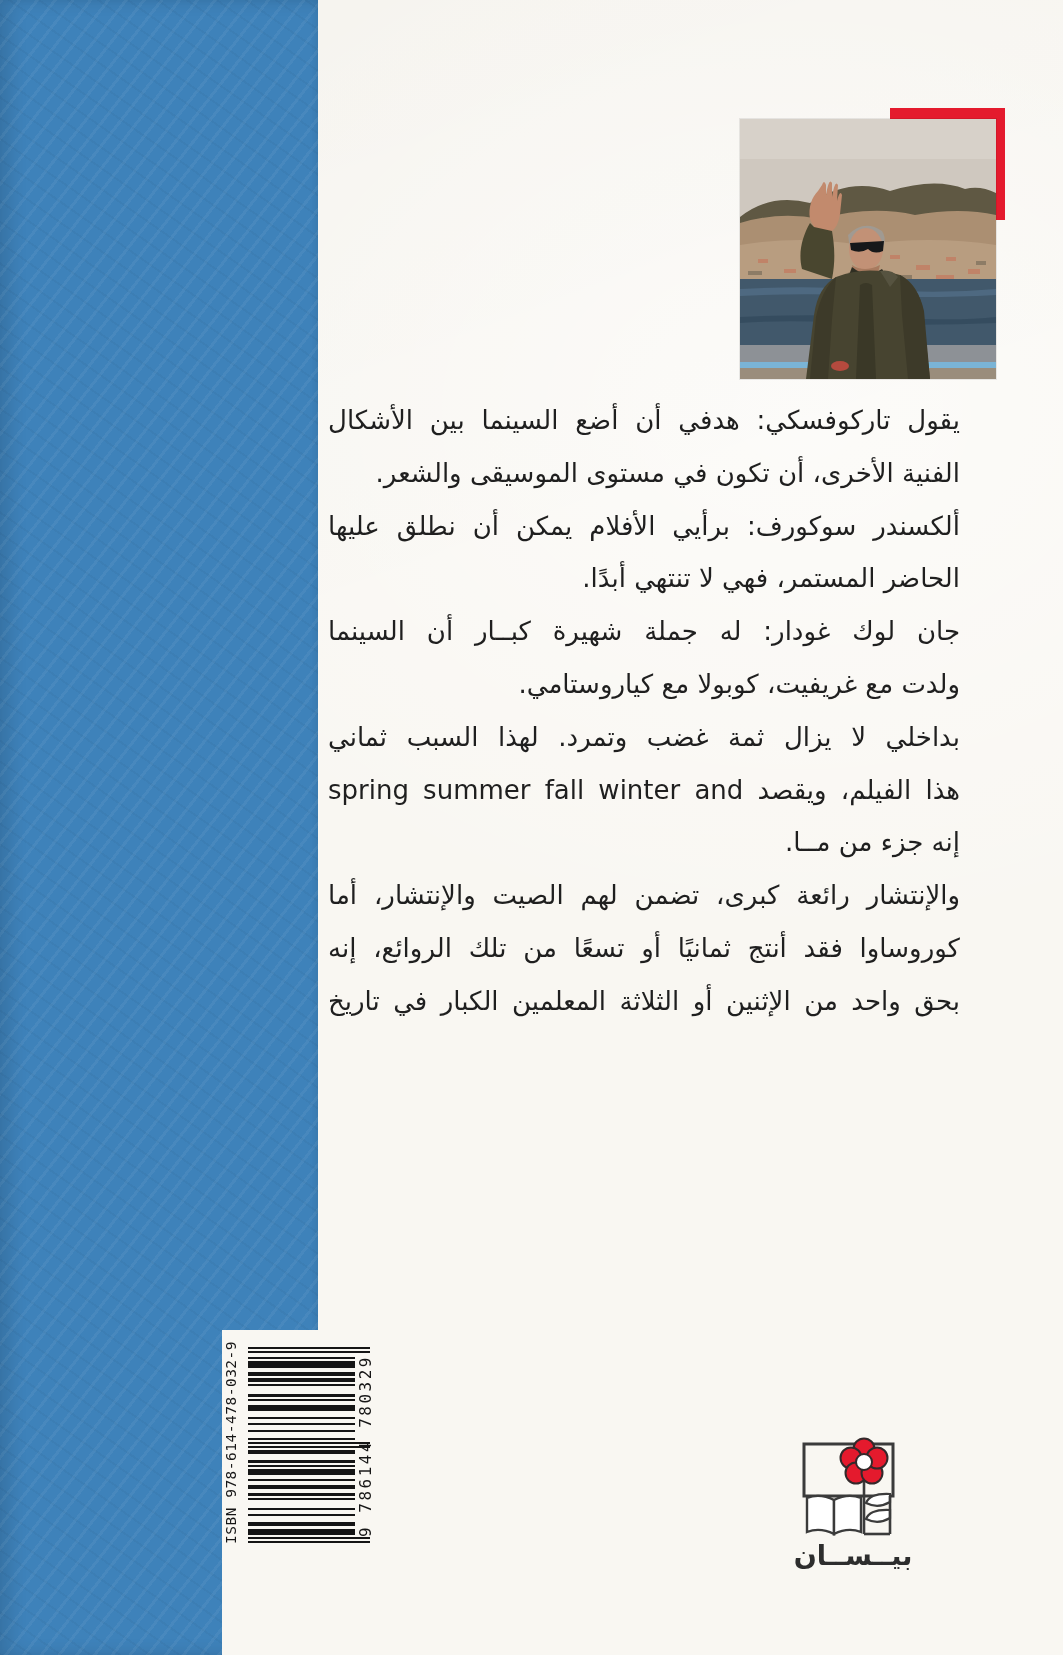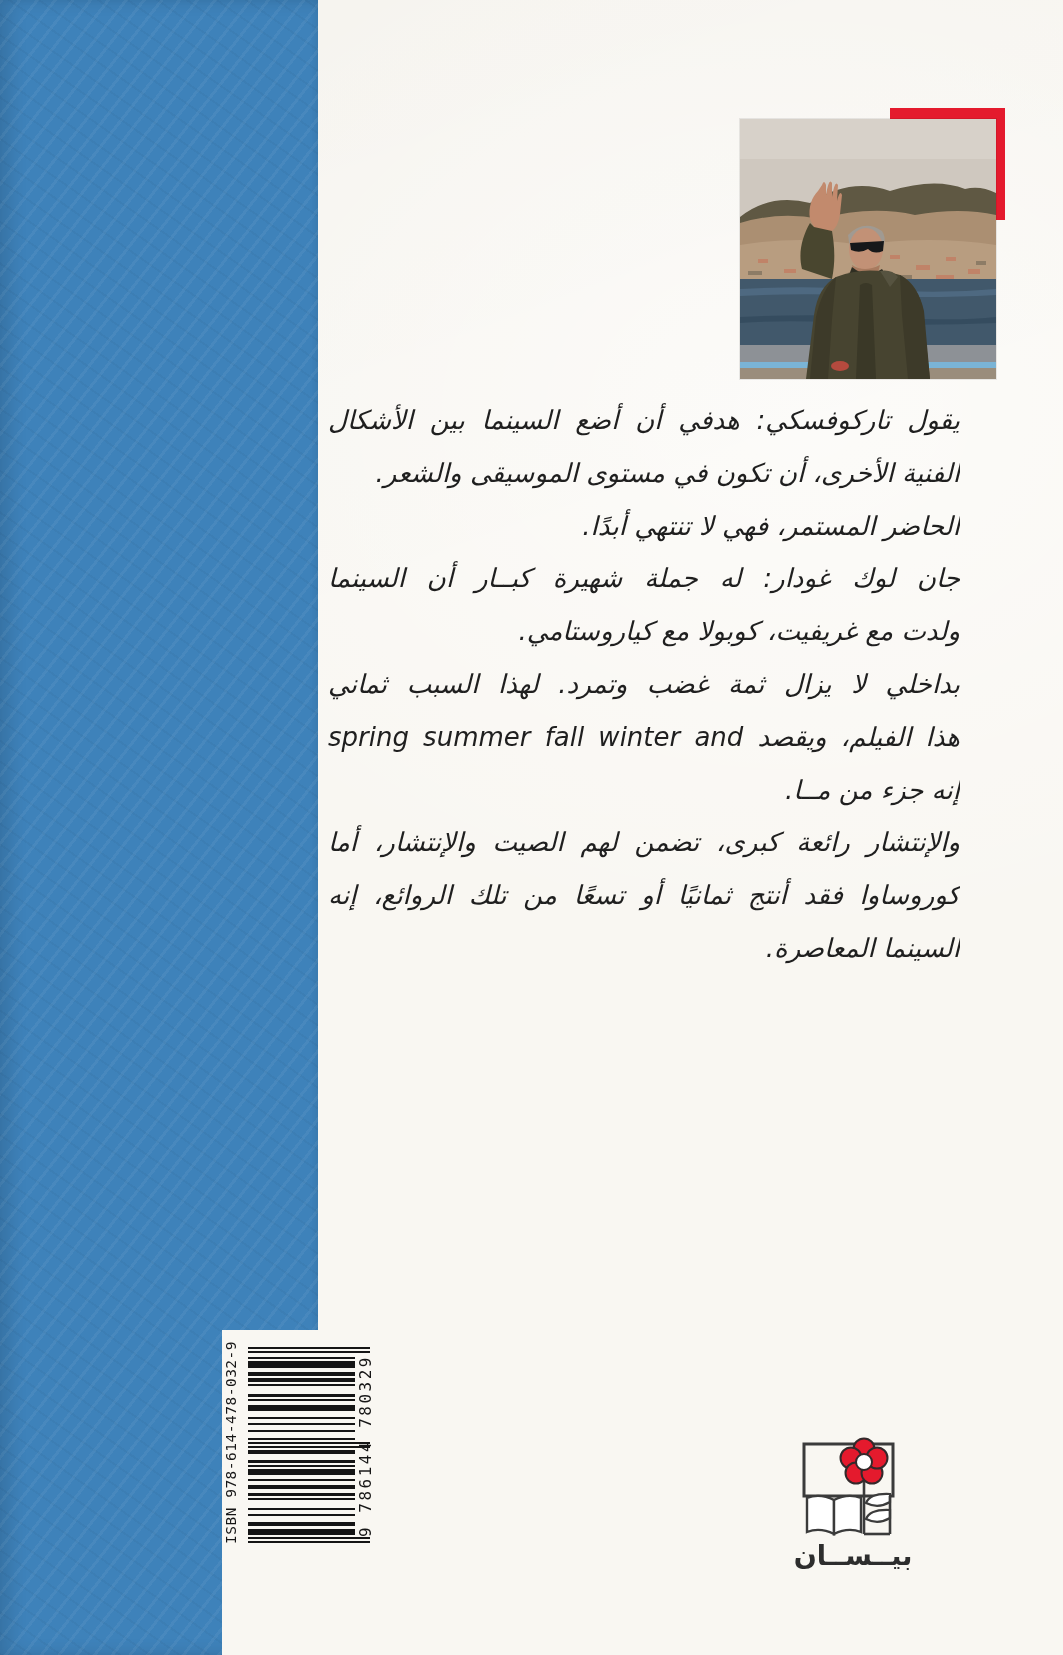--- a/index.html
+++ b/index.html
@@ -46,21 +46,21 @@
   
   .quotes{
     position:absolute;left:328px;top:394px;width:632px;
     direction:rtl;
     color:#1f1f1f;
     font-size:26px;
     line-height:52.8px;
   }
   .quote-line{
     height:52.8px;overflow:hidden;white-space:normal;
-    text-align:justify;text-align-last:justify;font-style:italic;
+    text-align:justify;text-align-last:justify;
   }
   .quote-line.para-end{
     text-align:left;text-align-last:right;
   }
   
   .vtext{
     position:absolute;width:196px;height:20px;
     transform:rotate(-90deg);
     color:#161616;
     font-family:"DejaVu Sans Mono","Liberation Mono",monospace;
@@ -151,29 +151,30 @@
 
     <path d="M140,152 Q152,150 158,158 L150,168 Q144,158 140,152 Z" fill="#565340"></path>
 
     <ellipse cx="100" cy="247" rx="9" ry="5" fill="#b54a3e"></ellipse>
   </svg>
 </div>
 
 <div class="quotes">
     <div class="quote-line">يقول تاركوفسكي: هدفي أن أضع السينما بين الأشكال</div>
     <div class="quote-line para-end">الفنية الأخرى، أن تكون في مستوى الموسيقى والشعر.</div>
+    <div class="quote-line">ألكسندر سوكورف: برأيي الأفلام يمكن أن نطلق عليها</div>
     <div class="quote-line para-end">الحاضر المستمر، فهي لا تنتهي أبدًا.</div>
     <div class="quote-line">جان لوك غودار: له جملة شهيرة كبــار أن السينما</div>
     <div class="quote-line para-end">ولدت مع غريفيت، كوبولا مع كياروستامي.</div>
     <div class="quote-line">بداخلي لا يزال ثمة غضب وتمرد. لهذا السبب ثماني</div>
     <div class="quote-line">هذا الفيلم، ويقصد spring summer fall winter and spring</div>
     <div class="quote-line para-end">إنه جزء من مــا.</div>
     <div class="quote-line">والإنتشار رائعة كبرى، تضمن لهم الصيت والإنتشار، أما</div>
     <div class="quote-line">كوروساوا فقد أنتج ثمانيًا أو تسعًا من تلك الروائع، إنه</div>
-    <div class="quote-line para-end">السينما المعاصرة.</div>
+    <div class="quote-line">بحق واحد من الإثنين أو الثلاثة المعلمين الكبار في تاريخ</div>
   </div>
 
 <div class="vtext isbn-label">ISBN 978-614-478-032-9</div>
 <div class="barcode-bars">
     <div class="m bar" style="height: 2.06316px; width: 122px;"></div>
     <div class="m" style="height: 2.06316px; width: 122px;"></div>
     <div class="m bar" style="height: 2.06316px; width: 122px;"></div>
     <div class="m" style="height: 2.06316px; width: 107px;"></div>
     <div class="m" style="height: 2.06316px; width: 107px;"></div>
     <div class="m bar" style="height: 2.06316px; width: 107px;"></div>

